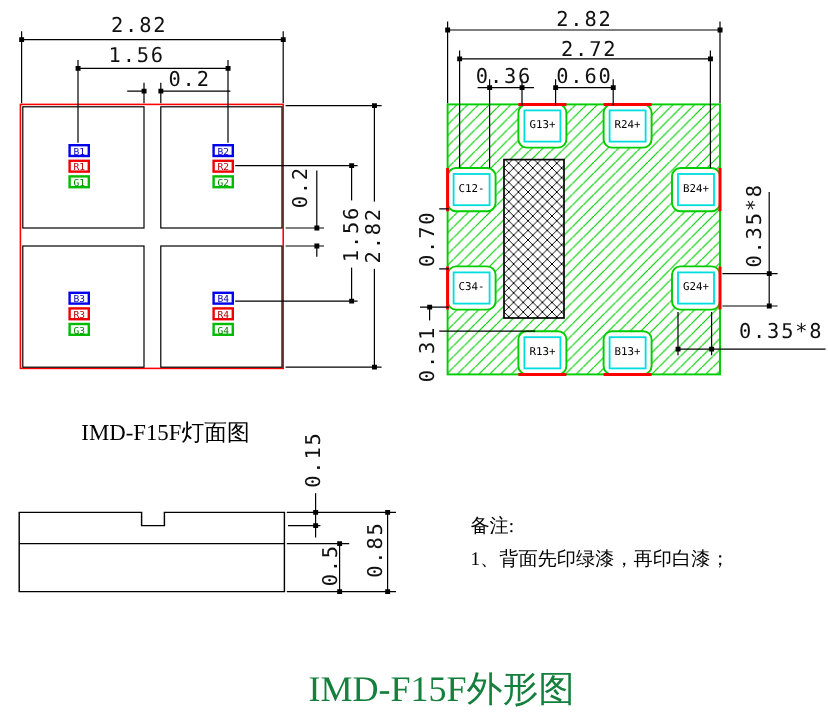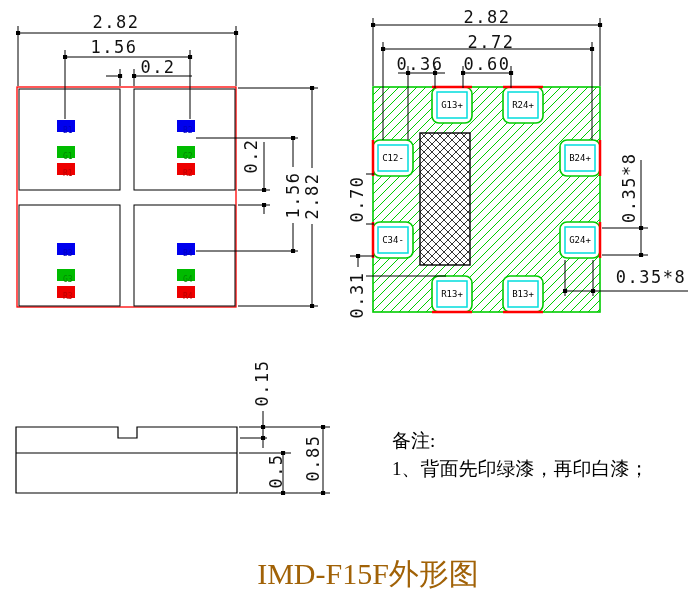--- a/index.html
+++ b/index.html
@@ -3,33 +3,33 @@
 <meta charset="utf-8">
 <style>
   html,body{margin:0;padding:0;background:#fff;}
   #canvas{position:relative;width:690px;height:601px;background:#fff;overflow:hidden;
           font-family:"DejaVu Sans Mono",monospace;}
   #linework{position:absolute;left:0;top:0;}
   .dim{position:absolute;font-family:"DejaVu Sans Mono",monospace;font-size:17px;
        letter-spacing:1.5px;color:#111;text-align:center;white-space:nowrap;height:18px;line-height:18px;}
   .dim.v{transform:rotate(-90deg);transform-origin:center;}
   .dim.bg{background:#fff;}
-  .chip{position:absolute;width:18px;height:11px;box-sizing:border-box;border:6px solid #8b5cf6;
+  .chip{position:absolute;width:18px;height:11px;box-sizing:border-box;border:2px solid #8b5cf6;
         font:8px/9px "DejaVu Sans Mono",monospace;text-align:center;background:#fff;}
   .chip.b{border-color:#0000ee;color:#0000bb;}
-  .chip.r{border-color:#ee0000;color:#bb0000;margin-top:30px;}
+  .chip.r{border-color:#ee0000;color:#bb0000;}
   .chip.g{border-color:#00bb00;color:#008800;}
   .padlbl{position:absolute;width:30px;height:26px;font:9px/26px "DejaVu Sans Mono",monospace;
           color:#000;text-align:center;white-space:nowrap;}
   .cap{position:absolute;font-family:"Liberation Serif","DejaVu Serif",serif;font-size:19px;
        color:#000;text-align:center;white-space:nowrap;}
   .note{position:absolute;left:392px;font-family:"Liberation Serif","DejaVu Serif",serif;
-        font-size:19px;color:#000;white-space:nowrap;}
+        font-size:16px;color:#000;white-space:nowrap;}
   .title{position:absolute;font-family:"Liberation Serif","DejaVu Serif",serif;font-size:30px;
-         color:#a16207;text-align:center;white-space:nowrap;}
+         color:#15803d;text-align:center;white-space:nowrap;}
 </style>
 </head>
 <body>
 
 <div id="canvas">
 
   <svg id="linework" width="690" height="601" viewBox="0 0 690 601">
     <defs>
       <pattern id="gh" width="9" height="9" patternUnits="userSpaceOnUse">
         <path d="M0 9L9 0" stroke="#00cc00" stroke-width="1"></path>
@@ -144,18 +144,19 @@
   <div class="dim" style="left:463px;top:55px;width:48px">0.60</div>
   <div class="dim v bg" style="left:329px;top:190px;width:56px">0.70</div>
   <div class="dim v bg" style="left:329px;top:286px;width:56px">0.31</div>
   <div class="dim v" style="left:594px;top:179px;width:70px">0.35*8</div>
   <div class="dim" style="left:612px;top:268px;width:78px">0.35*8</div>
 
   <div class="dim v bg" style="left:234px;top:374px;width:56px">0.15</div>
   <div class="dim v" style="left:254px;top:462px;width:44px">0.5</div>
   <div class="dim v" style="left:285px;top:449px;width:56px">0.85</div>
 
+  <div class="cap" style="left:40px;top:348px;width:196px">IMD-F15F灯面图</div>
 
   <div class="note" style="top:428px">备注:</div>
   <div class="note" style="top:456px">1、背面先印绿漆，再印白漆；</div>
 
   <div class="title" style="left:168px;top:554px;width:400px">IMD-F15F外形图</div>
 </div>
 
 </body></html>

